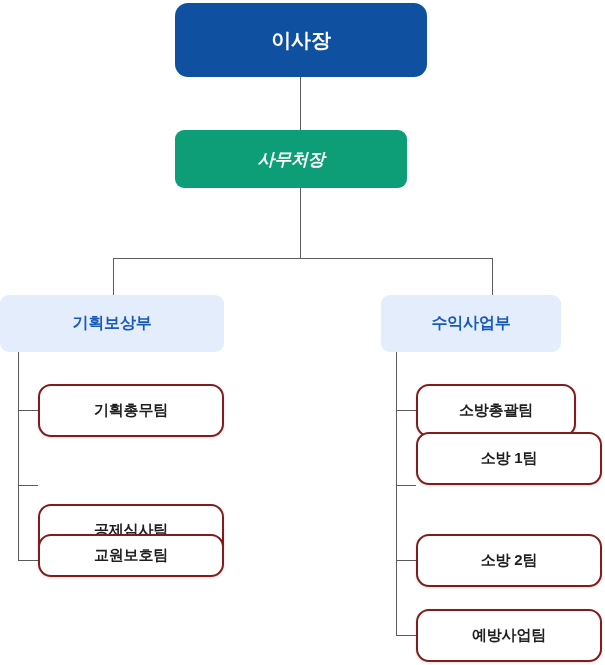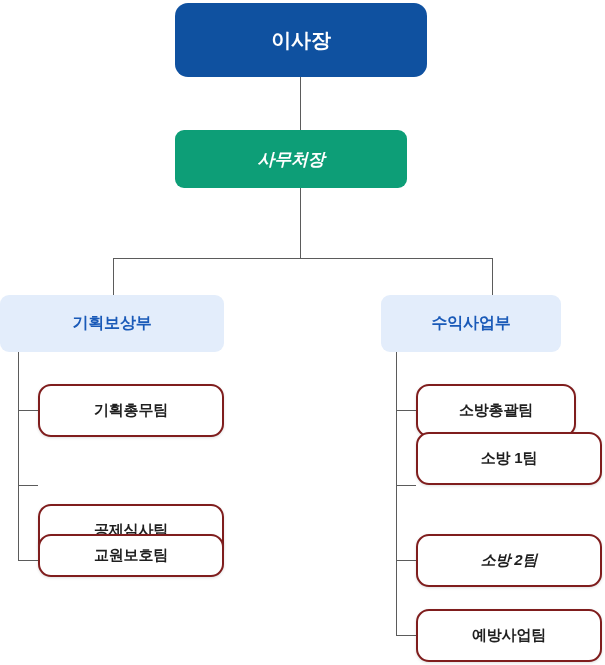--- a/index.html
+++ b/index.html
@@ -127,20 +127,20 @@
   <div class="conn-h" style="left:396px; top:485px; width:20px;"></div>
   <div class="conn-h" style="left:396px; top:560px; width:20px;"></div>
   <div class="conn-h" style="left:396px; top:635px; width:20px;"></div>
 
   <div class="node node-team" style="left:416px; top:384px; width:160px; height:53px;">
     <span>소방총괄팀</span>
   </div>
   <div class="node node-team" style="left:416px; top:432px; width:186px; height:53px;">
     <span>소방 1팀</span>
   </div>
-  <div class="node node-team" style="left:416px; top:534px; width:186px; height:53px;font-style:italic;">
+  <div class="node node-team" style="left:416px; top:534px; width:186px; height:53px;">
     <span>소방 2팀</span>
   </div>
   <div class="node node-team" style="left:416px; top:609px; width:186px; height:53px;">
     <span>예방사업팀</span>
   </div>
 
 </div>
 
 </body></html>

